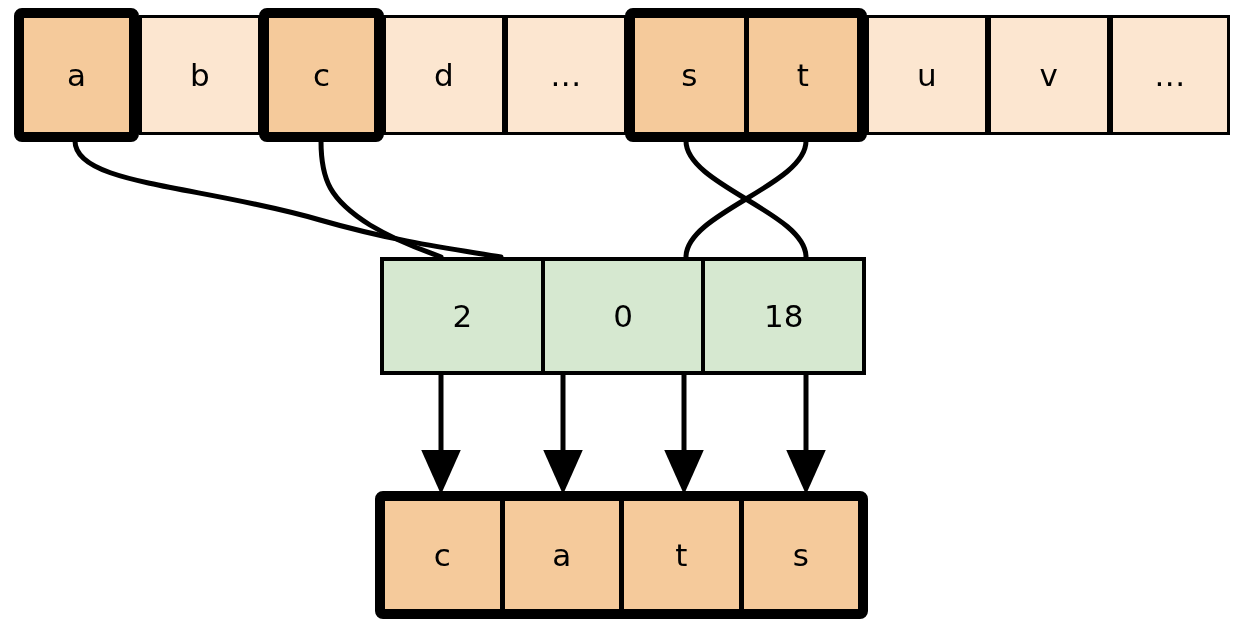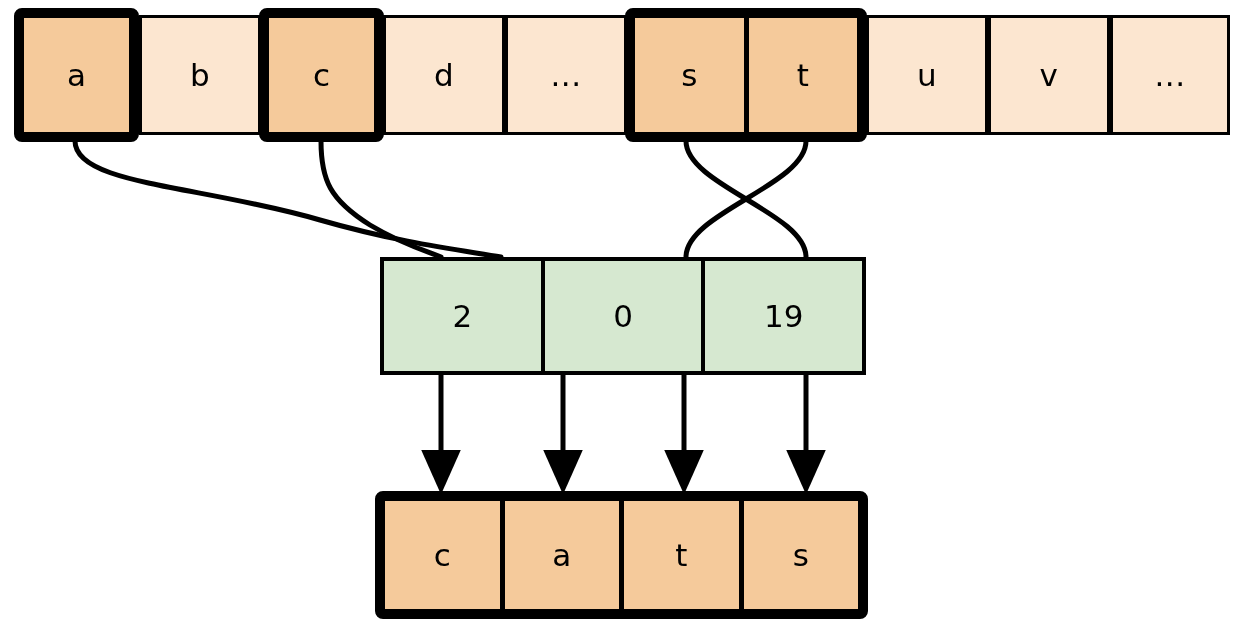--- a/index.html
+++ b/index.html
@@ -184,21 +184,21 @@
 
     <div class="hl-frame" style="left:625px;width:242px;">
       <div class="hl-cell">s</div>
       <div class="hl-cell">t</div>
     </div>
   </div>
 
   <div id="index-row">
     <div class="idx-cell">2</div>
     <div class="idx-cell">0</div>
-    <div class="idx-cell">19</div>
+    <div class="idx-cell">18</div>
   </div>
 
   <div id="output-row">
     <div class="out-cell">c</div>
     <div class="out-cell">a</div>
     <div class="out-cell">t</div>
     <div class="out-cell">s</div>
   </div>
 
 </div>

